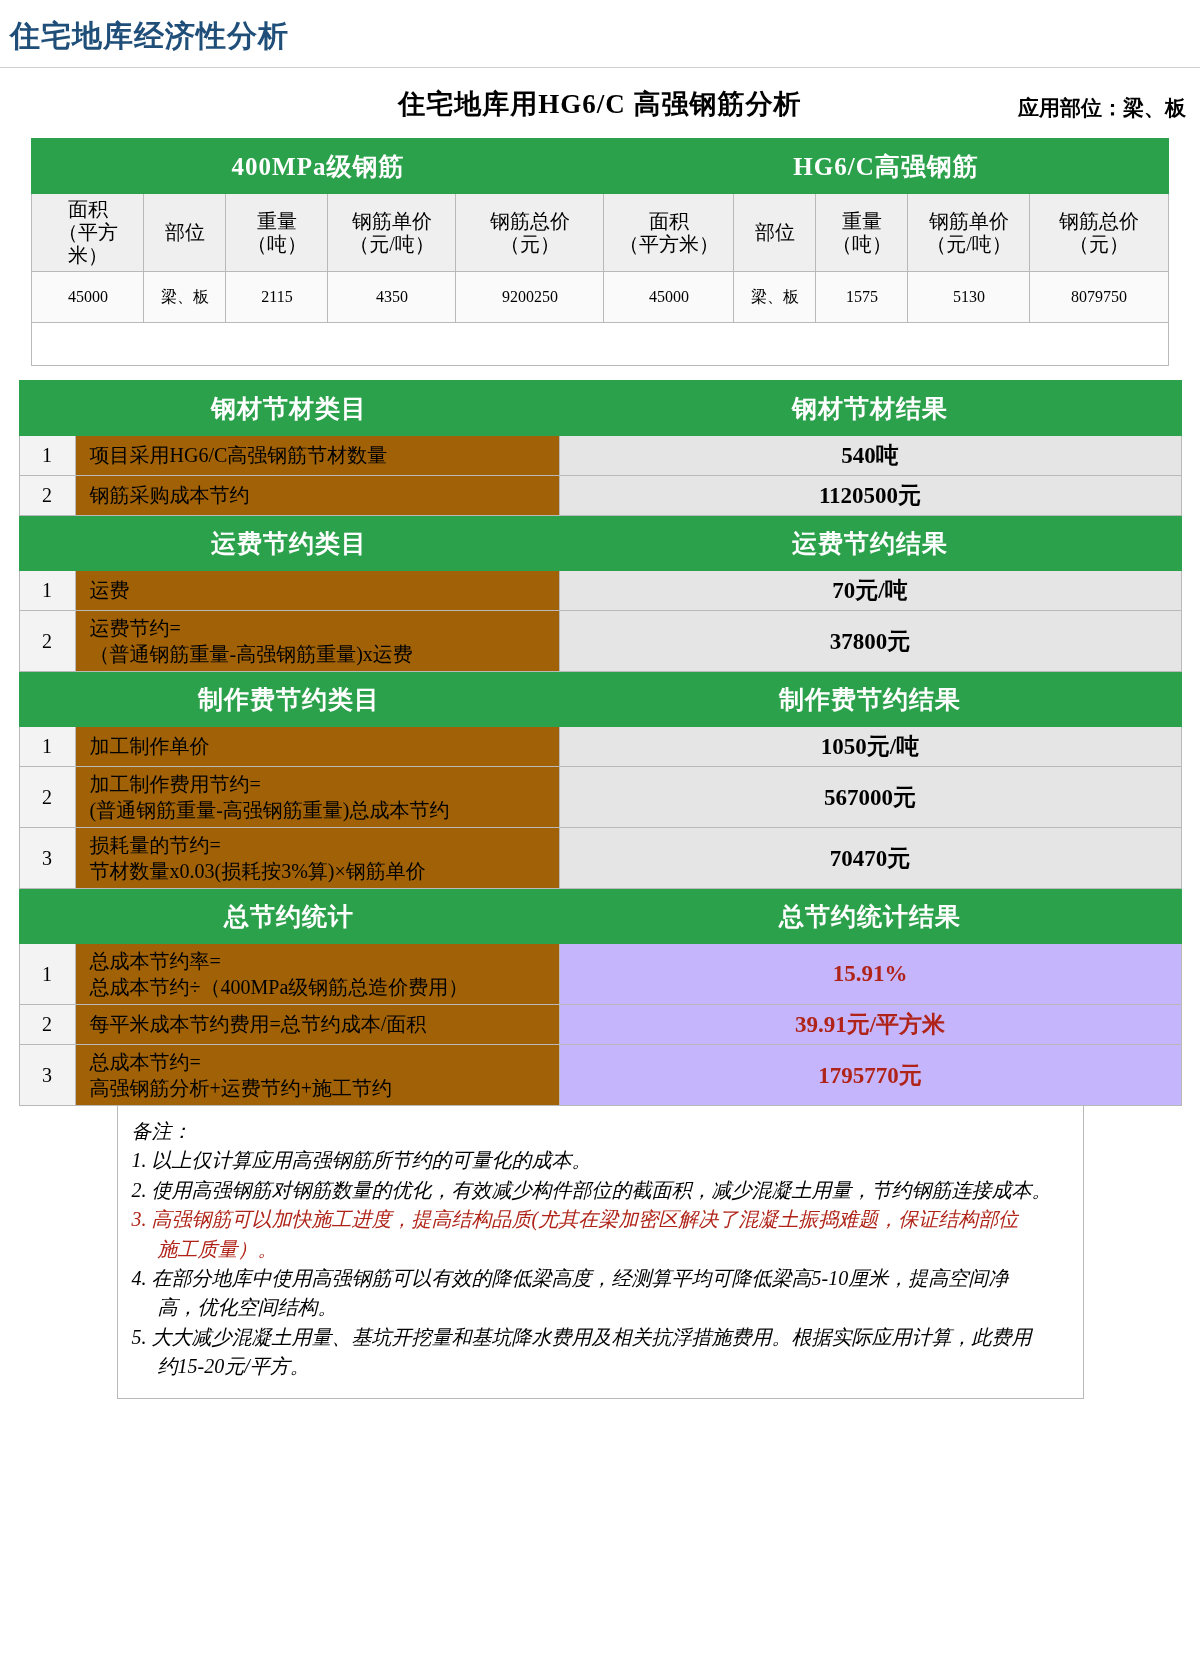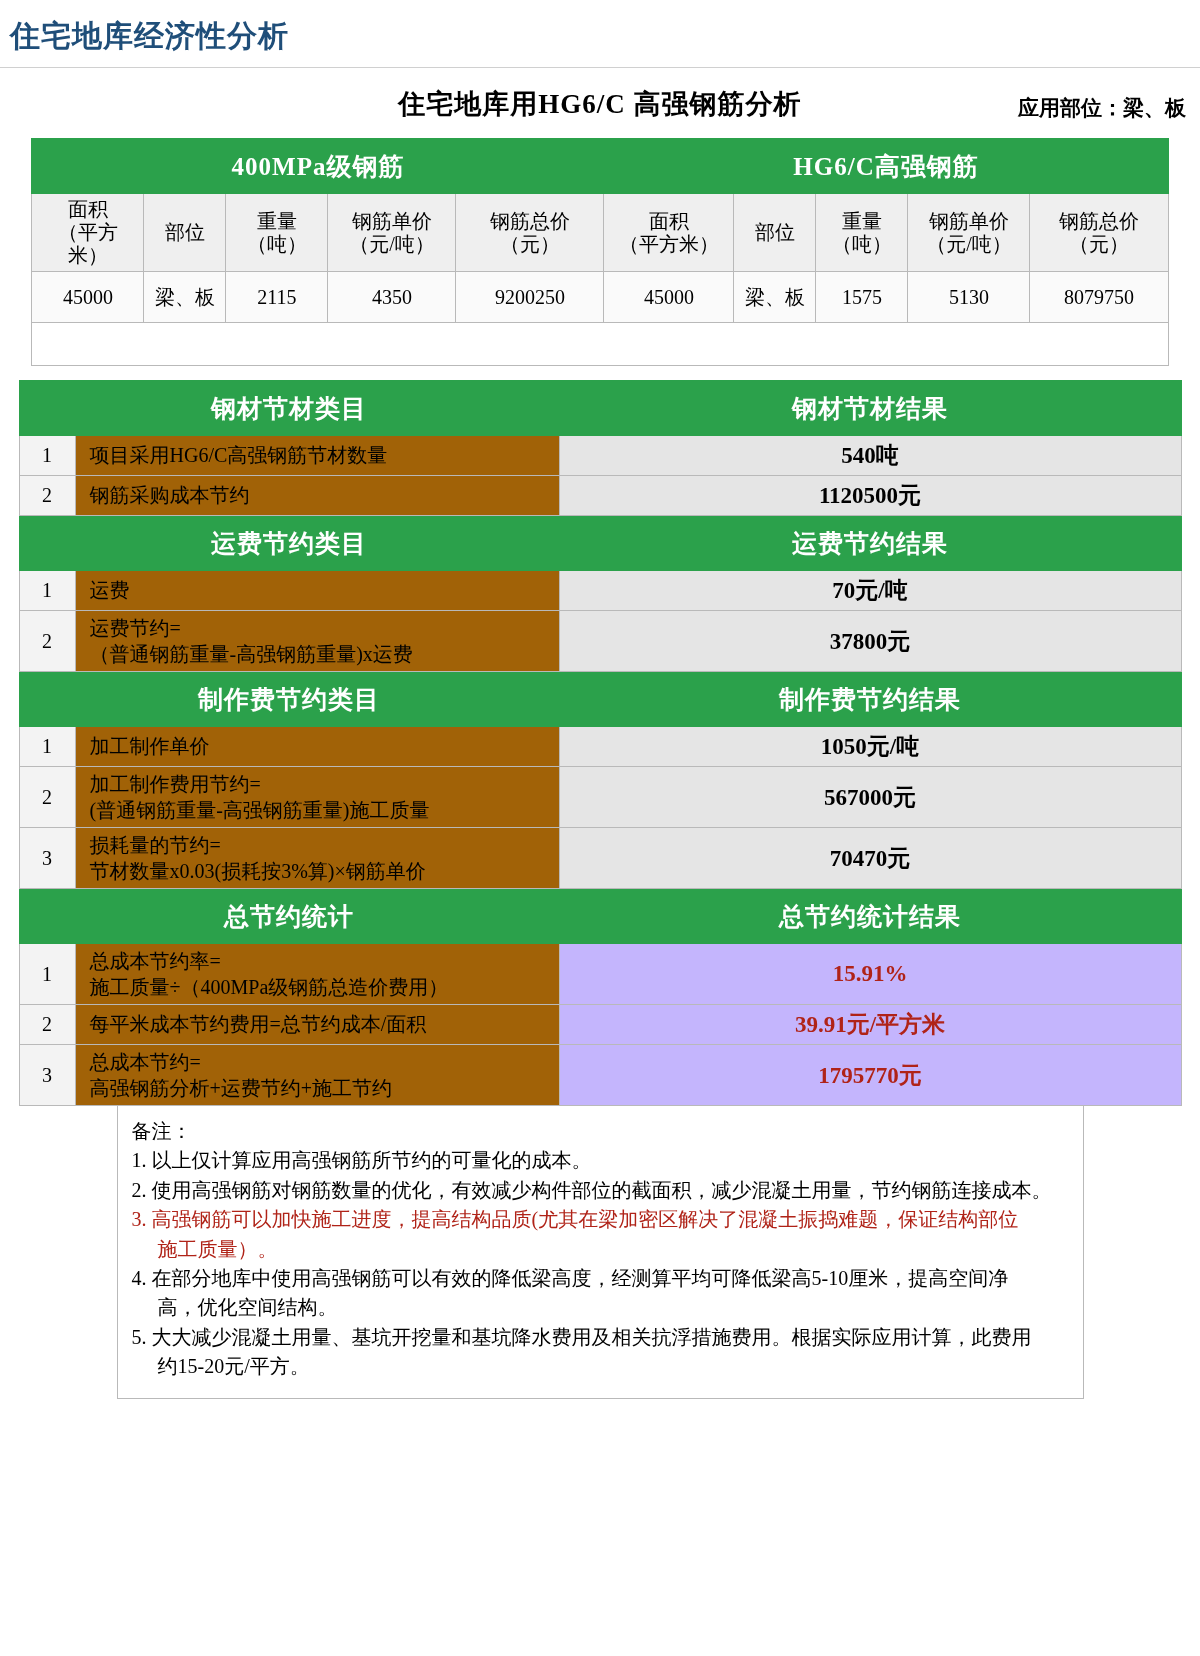--- a/index.html
+++ b/index.html
@@ -77,21 +77,21 @@
   }
   .hdr {
     background: #efefef;
     font-size: 20px;
     line-height: 1.15;
     height: 62px;
   }
   .val {
     background: #fafafa;
     height: 42px;
-    font-size: 20px;
+    font-size: 16px;
   }
   .spacer-row td {
     border: 1px solid #b9b9b9;
     height: 34px;
     background: #fff;
   }
   .gap {
     height: 14px;
   }
   .num-col {
@@ -119,20 +119,21 @@
   }
   .notes {
     width: 967px;
     margin: 0 auto;
     border: 1px solid #b9b9b9;
     border-top: none;
     padding: 10px 14px 16px 14px;
     box-sizing: border-box;
     font-size: 20px;
     line-height: 1.42;
+    font-style: italic;
   }
   .notes .nline {
     display: block;
     margin: 1px 0;
   }
   .notes .red {
     color: #B02318;
   }
   .indent {
     padding-left: 26px;
@@ -288,42 +289,42 @@
       <td class="num-col">1</td>
       <td class="desc">
         <span>加工制作单价</span>
       </td>
       <td class="res">1050元/吨</td>
     </tr>
     <tr>
       <td class="num-col">2</td>
       <td class="desc two-line">
         <div>加工制作费用节约=</div>
-        <div>(普通钢筋重量-高强钢筋重量)施工质量</div>
+        <div>(普通钢筋重量-高强钢筋重量)总成本节约</div>
       </td>
       <td class="res">567000元</td>
     </tr>
     <tr>
       <td class="num-col">3</td>
       <td class="desc two-line">
         <div>损耗量的节约=</div>
         <div>节材数量x0.03(损耗按3%算)×钢筋单价</div>
       </td>
       <td class="res">70470元</td>
     </tr>
 
     <tr>
       <td class="green" colspan="2">总节约统计</td>
       <td class="green">总节约统计结果</td>
     </tr>
     <tr>
       <td class="num-col">1</td>
       <td class="desc two-line">
         <div>总成本节约率=</div>
-        <div>施工质量÷（400MPa级钢筋总造价费用）</div>
+        <div>总成本节约÷（400MPa级钢筋总造价费用）</div>
       </td>
       <td class="res-red">15.91%</td>
     </tr>
     <tr>
       <td class="num-col">2</td>
       <td class="desc">
         <span>每平米成本节约费用=总节约成本/面积</span>
       </td>
       <td class="res-red">39.91元/平方米</td>
     </tr>

